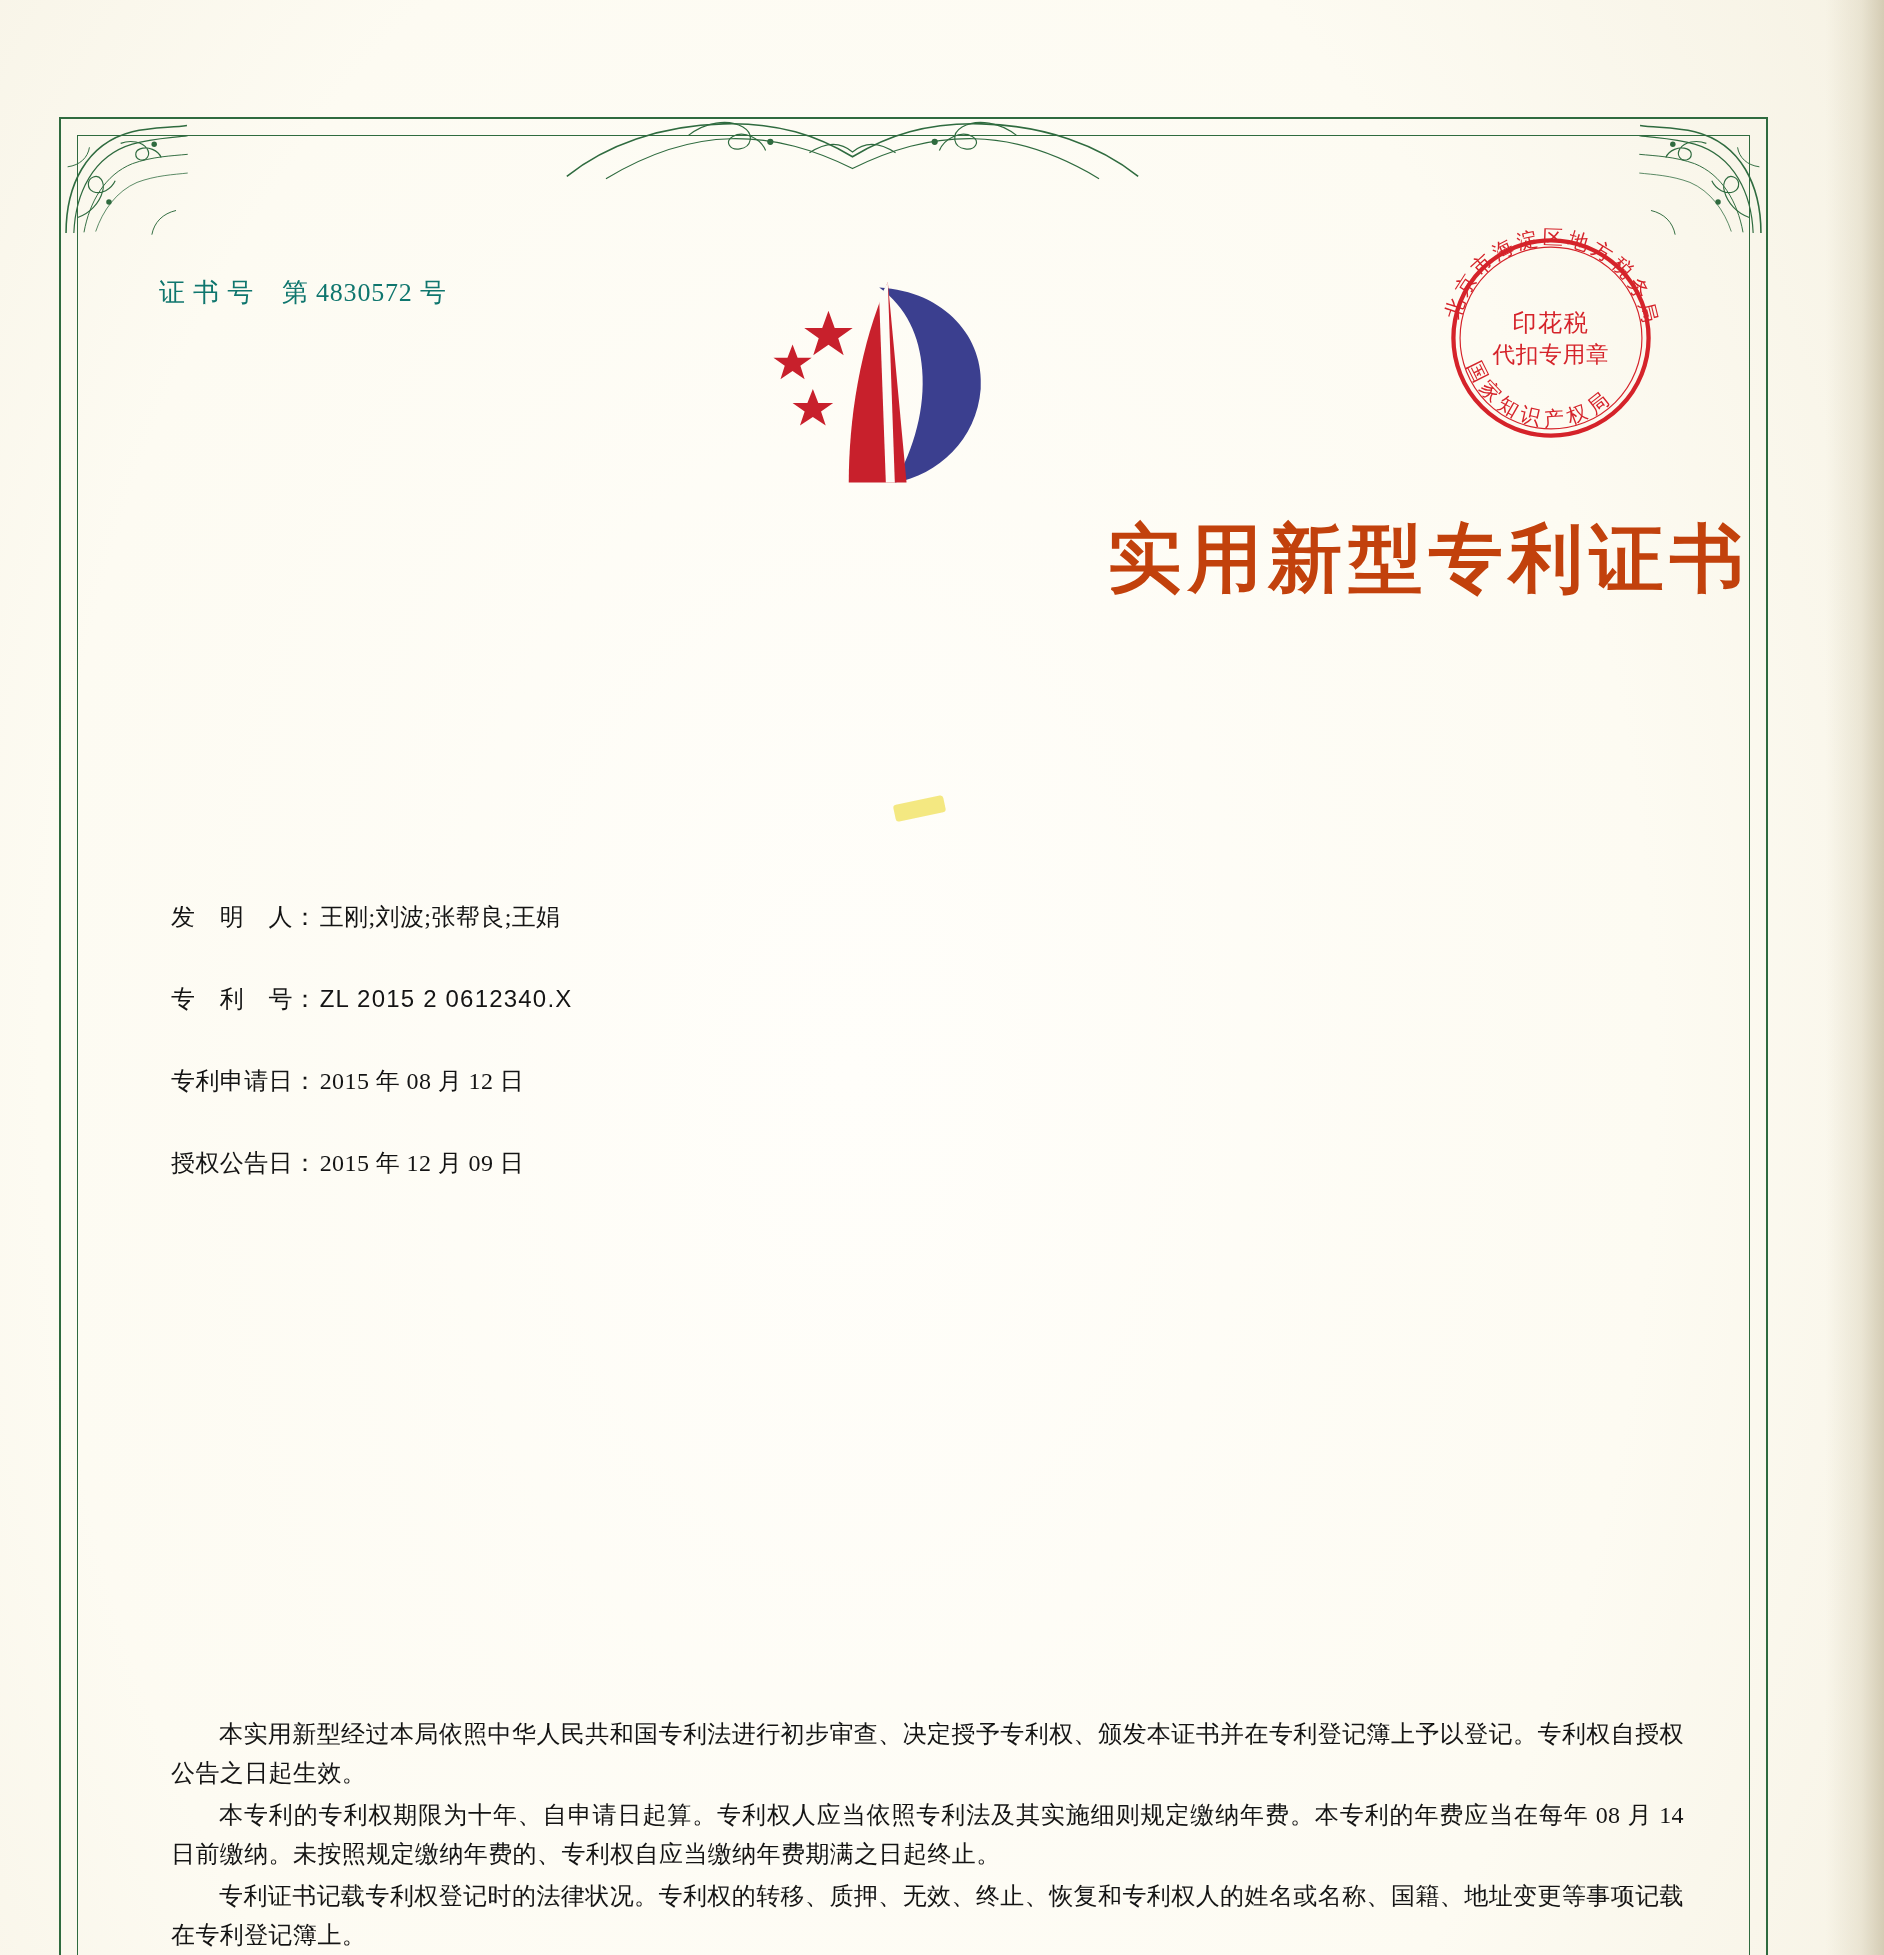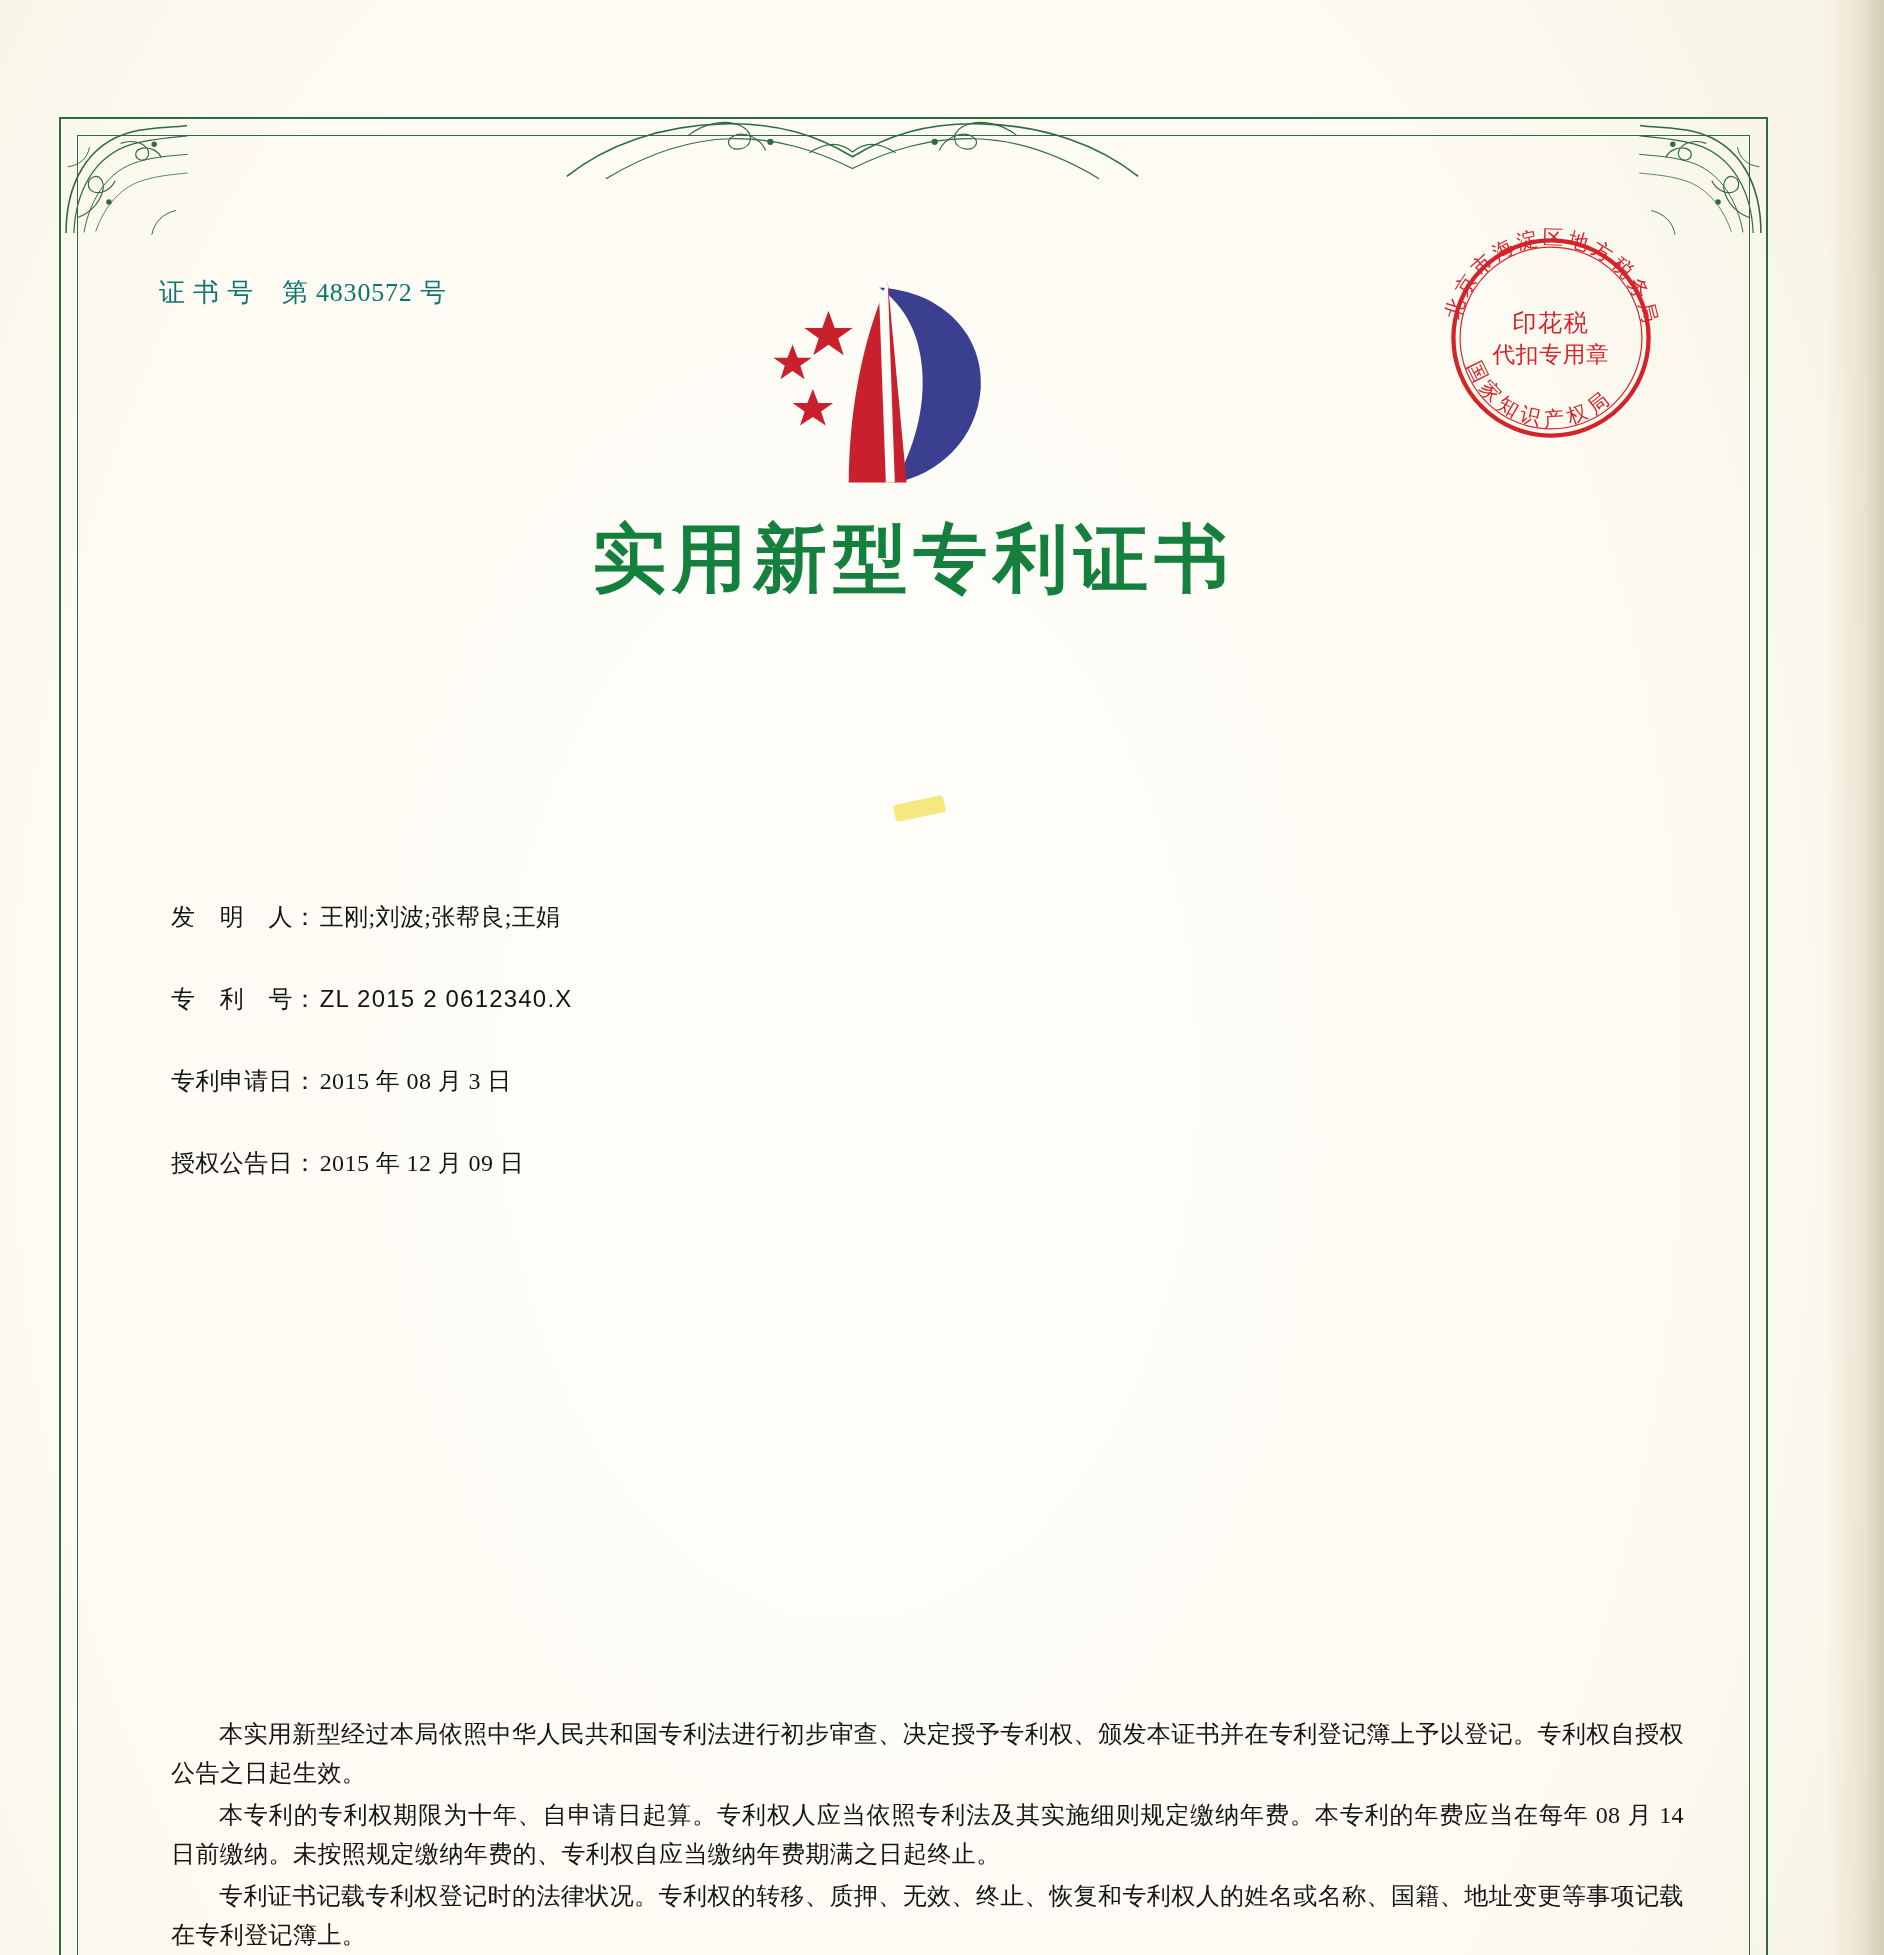--- a/index.html
+++ b/index.html
@@ -106,25 +106,25 @@
     width: 242px;
     height: 242px;
   }
   .stamp-tax svg { width: 100%; height: 100%; display: block; }
 
   .title {
     position: absolute;
     left: 0;
     right: 0;
     top: 375px;
-    text-align: center;
+    text-align: right;
     font-size: 74px;
     font-weight: bold;
     letter-spacing: 6.3px;
-    color: #15803d;
+    color: #c2410c;
     font-family: "DejaVu Serif", "Liberation Serif", serif;
   }
 
   .highlight-mark {
     position: absolute;
     left: 817px;
     top: 665px;
     width: 51px;
     height: 17px;
     background: #f0e05a;
@@ -277,21 +277,21 @@
       <div class="field-row">
         <span class="field-label">发　明　人：</span>
         <span class="field-value">王刚;刘波;张帮良;王娟</span>
       </div>
       <div class="field-row">
         <span class="field-label">专　利　号：</span>
         <span class="field-value mono-ish">ZL 2015 2 0612340.X</span>
       </div>
       <div class="field-row">
         <span class="field-label">专利申请日：</span>
-        <span class="field-value">2015 年 08 月 3 日</span>
+        <span class="field-value">2015 年 08 月 12 日</span>
       </div>
       <div class="field-row">
         <span class="field-label">授权公告日：</span>
         <span class="field-value">2015 年 12 月 09 日</span>
       </div>
     </div>
 
     <div class="paragraphs">
       <p>本实用新型经过本局依照中华人民共和国专利法进行初步审查、决定授予专利权、颁发本证书并在专利登记簿上予以登记。专利权自授权公告之日起生效。</p>
       <p>本专利的专利权期限为十年、自申请日起算。专利权人应当依照专利法及其实施细则规定缴纳年费。本专利的年费应当在每年 08 月 14 日前缴纳。未按照规定缴纳年费的、专利权自应当缴纳年费期满之日起终止。</p>

